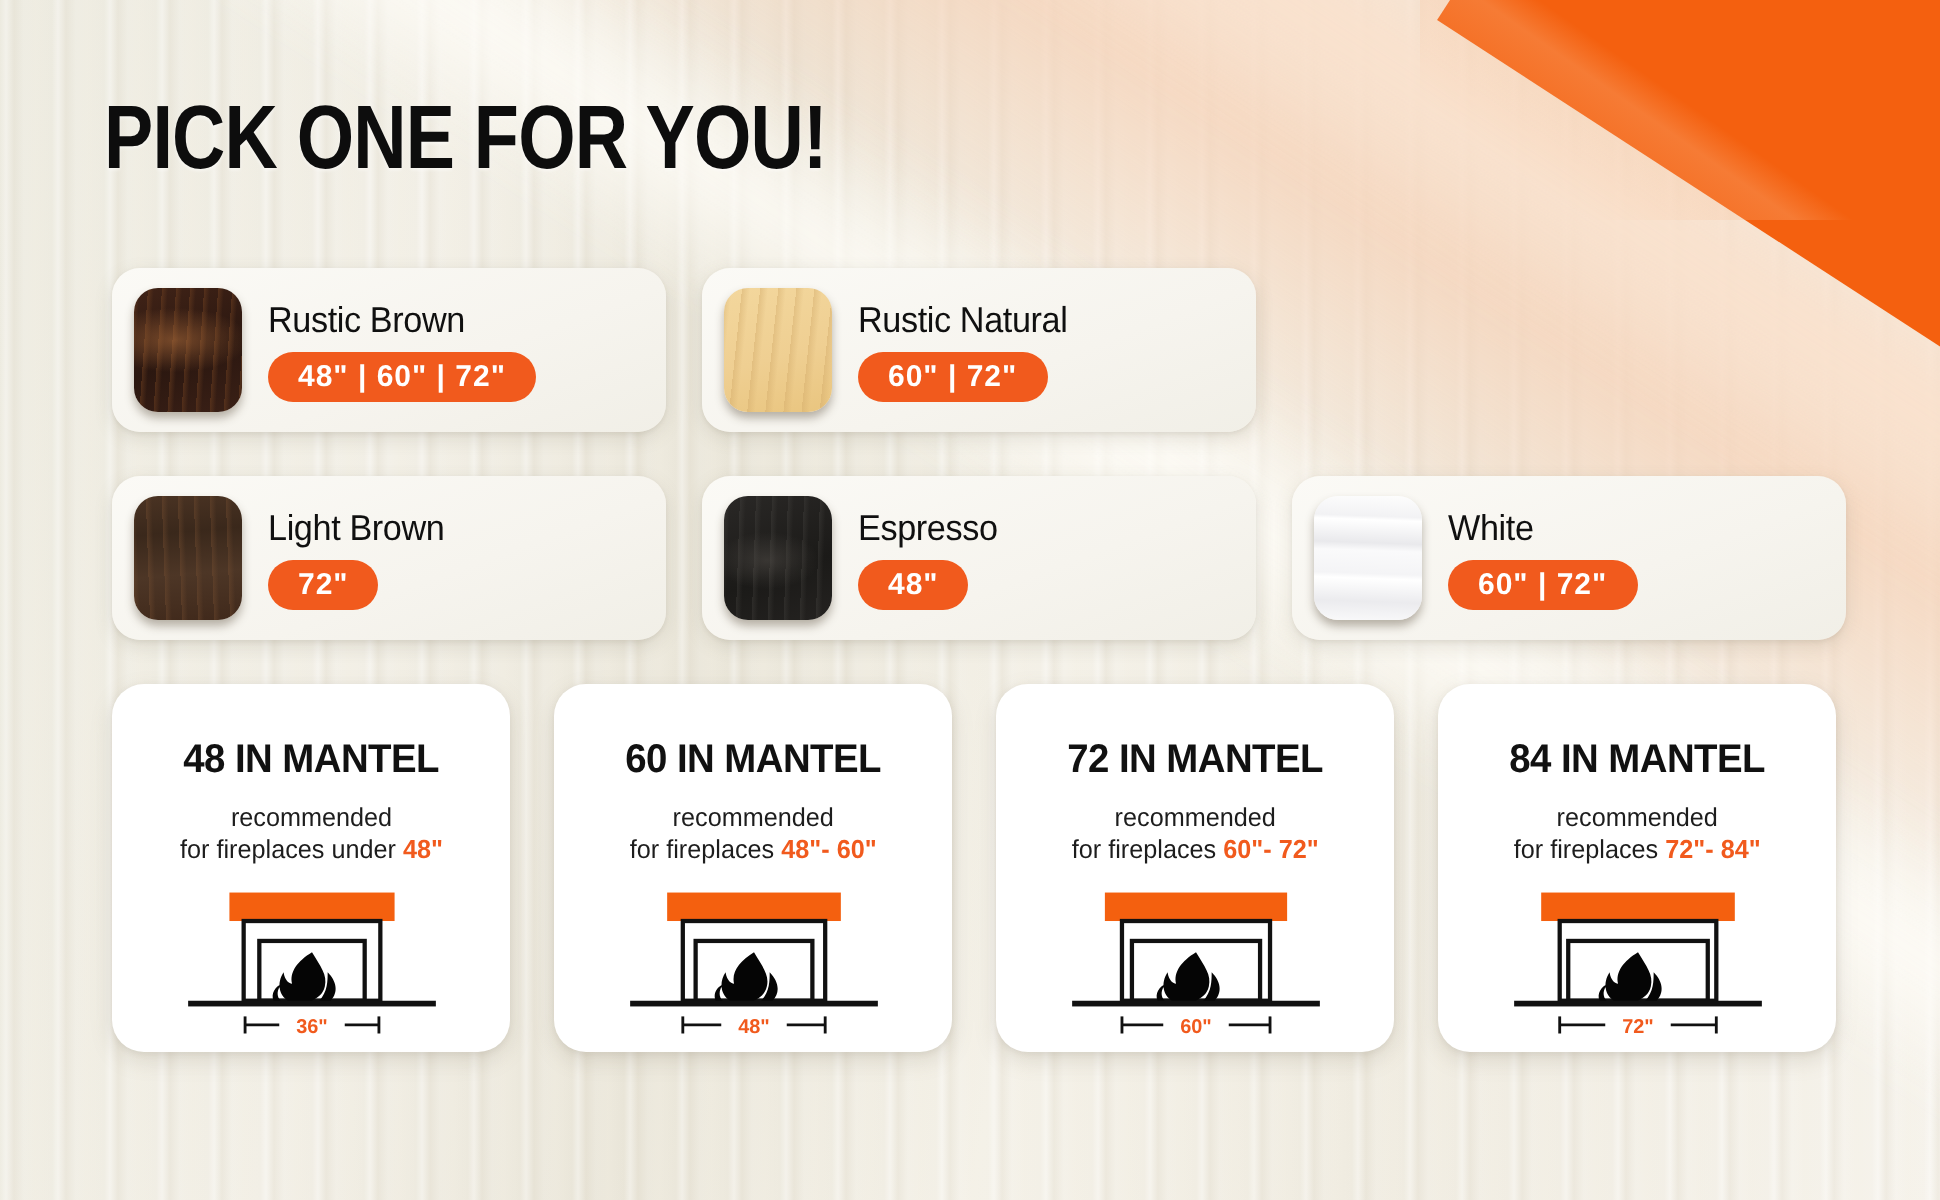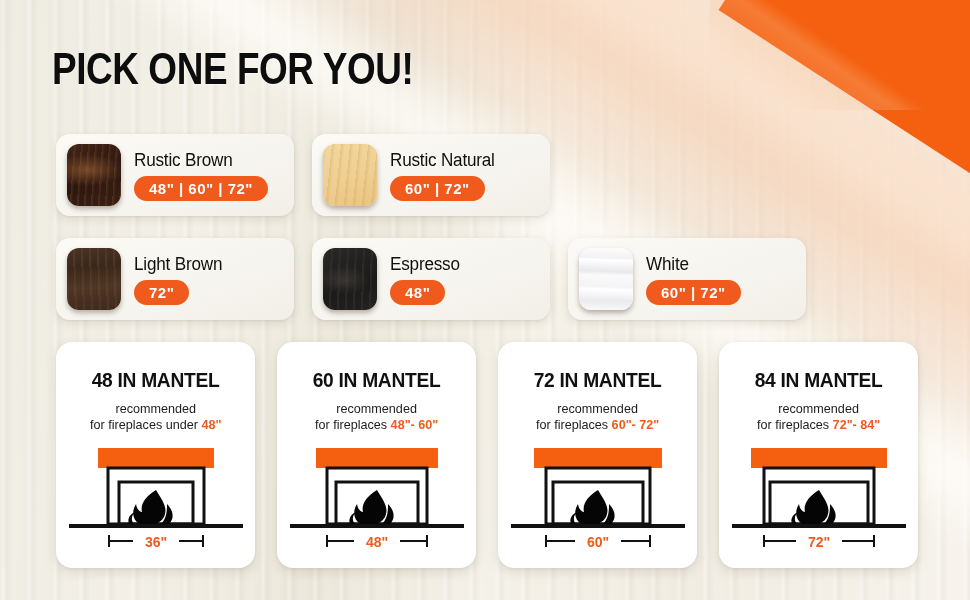--- a/index.html
+++ b/index.html
@@ -89,21 +89,21 @@
     position:absolute;
     left:56px; top:134px;
     width:868px;
   }
   .swatch-row{
     display:flex;
     gap:18px;
     margin-bottom:22px;
   }
   .swatch-card{
-    width:238px;
+    width:277px;
     height:82px;
     background:linear-gradient(160deg,#fbfaf6 0%, #f6f4ee 60%, #f1efe7 100%);
     border-radius:14px;
     box-shadow:0 3px 9px rgba(120,110,90,0.17), 0 1px 2px rgba(120,110,90,0.10);
     display:flex;
     align-items:center;
     padding:0 10px 0 11px;
     flex-shrink:0;
   }
   .swatch{
@@ -187,21 +187,21 @@
 
   
   .mantel-row{
     position:absolute;
     left:56px; top:342px;
     display:flex;
     gap:22px;
   }
   .mantel-card{
     width:199px;
-    height:226px;
+    height:184px;
     background:#ffffff;
     border-radius:16px;
     box-shadow:0 4px 11px rgba(120,110,90,0.18), 0 1px 3px rgba(120,110,90,0.10);
     padding-top:27px;
     display:flex;
     flex-direction:column;
     align-items:center;
     flex-shrink:0;
   }
   .m-title{

